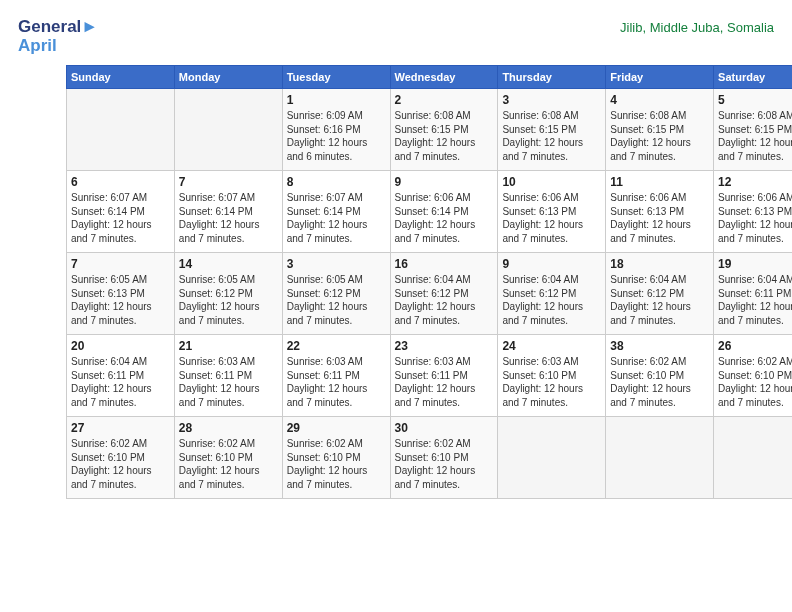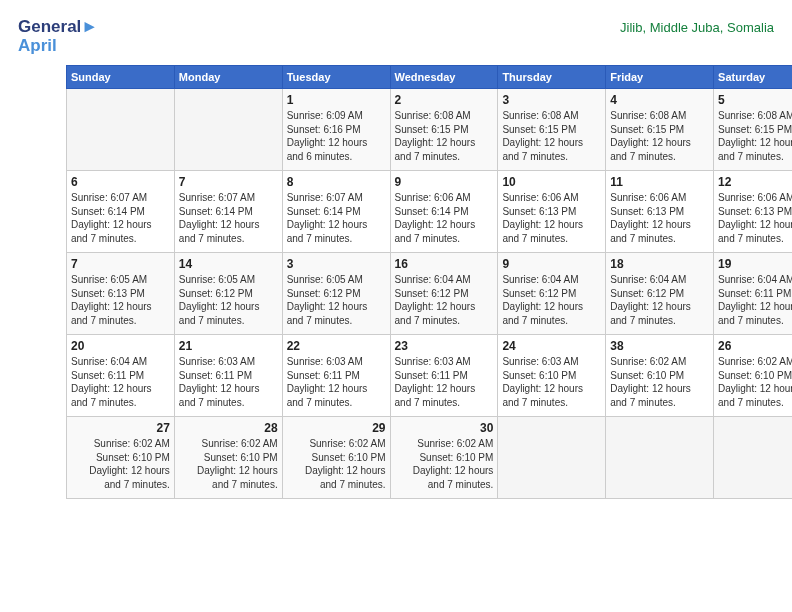--- a/index.html
+++ b/index.html
@@ -78,21 +78,20 @@
     .day-info {
       color: #333;
       font-size: 10px;
       line-height: 1.35;
     }
     .empty-cell {
       background: #f5f5f5 !important;
     }
     .last-row td {
       height: 74px;
-      text-align: right;
     }
   </style>
 </head>
 <body>
 
 <div class="page">
   <div class="header">
     <div class="logo">
       <div>
         <div style="display:flex;align-items:center;gap:2px;">

